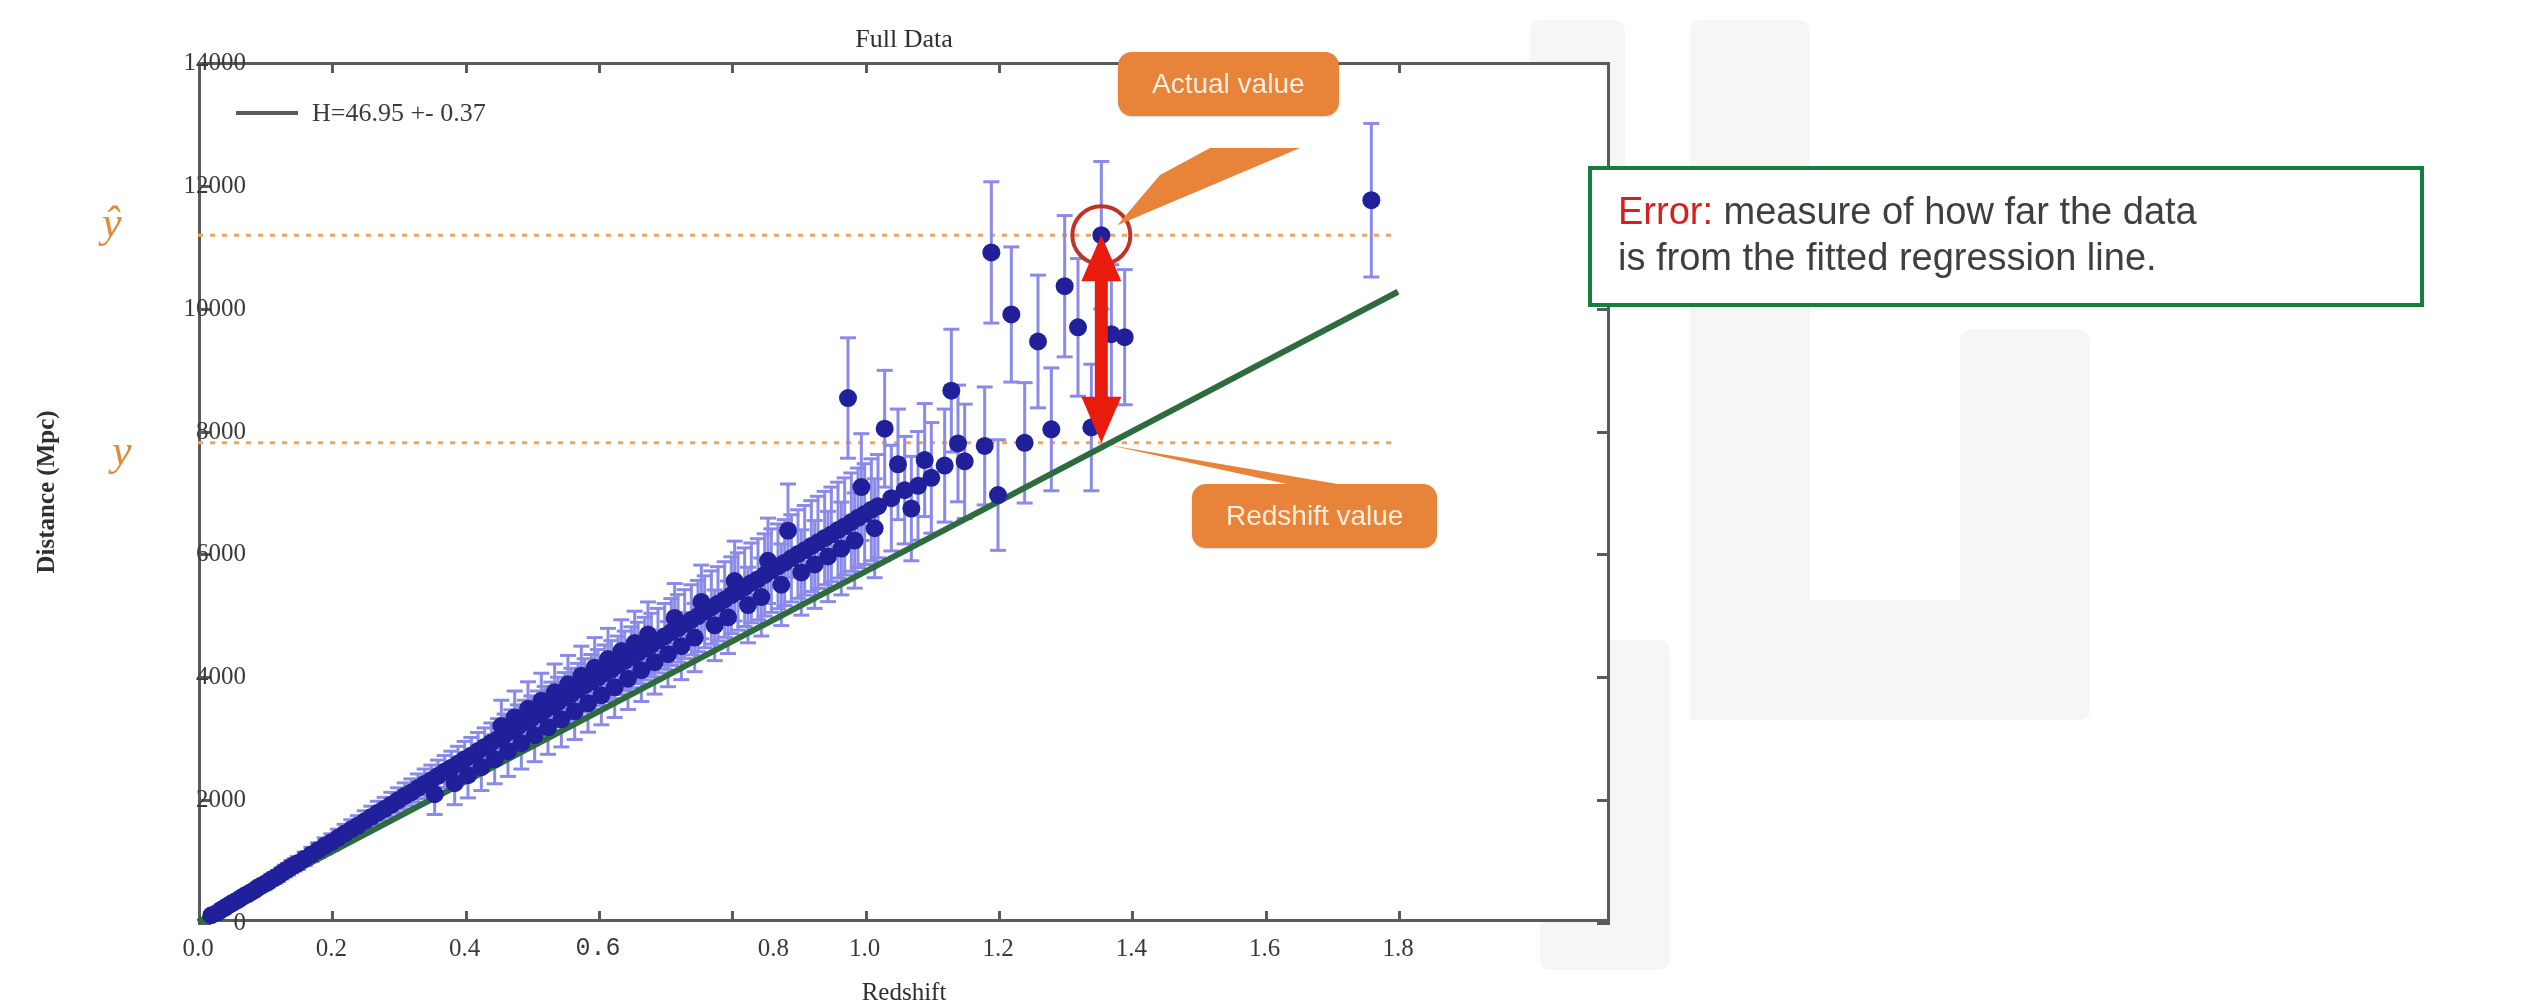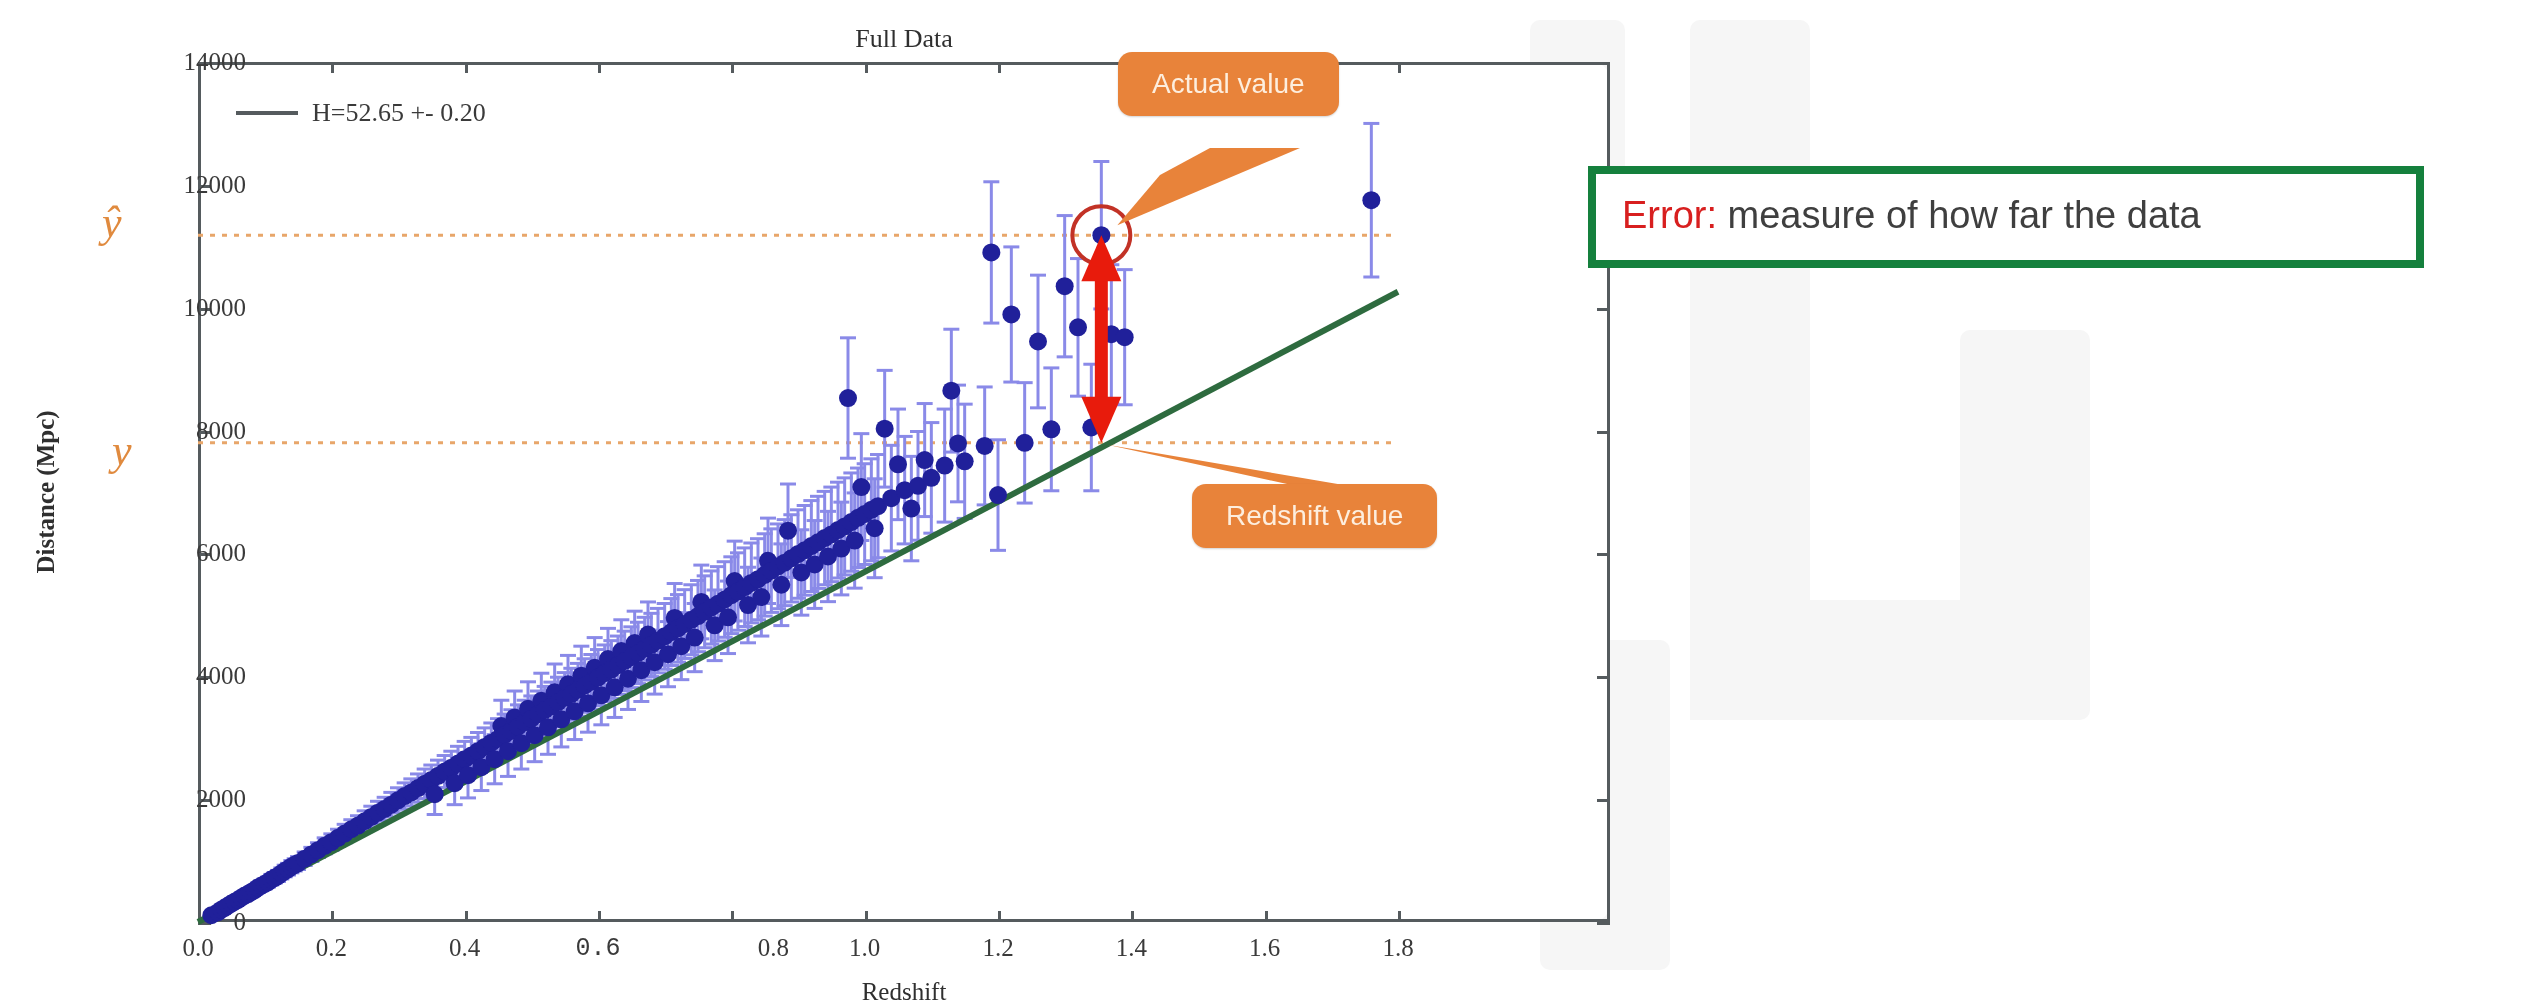--- a/index.html
+++ b/index.html
@@ -53,21 +53,21 @@
   .hatlbl{position:absolute;font-family:"Liberation Serif",serif;font-style:italic;
           color:#e08a3e;font-size:44px;line-height:1;white-space:nowrap;}
 
   
   .callout{position:absolute;background:#e8833a;border-radius:14px;
            color:#fdeede;font-size:28px;padding:16px 34px;white-space:nowrap;
            box-shadow:0 1px 2px rgba(0,0,0,.18);z-index:6;}
 
   
   #error-box{position:absolute;left:1588px;top:166px;width:836px;
-             border:8px solid #15803d;background:#ffffff;padding:18px 21px 22px 26px;
+             border:4px solid #15803d;background:#ffffff;padding:18px 21px 22px 26px;
              box-sizing:border-box;z-index:6;}
   #error-box p{margin:0;font-size:38px;line-height:1.22;color:#3f3f3f;}
   #error-word{color:#d81f1f;font-weight:400;}
 </style>
 </head>
 <body>
 
 <div class="wm" id="wm1"></div>
 <div class="wm" id="wm2"></div>
 <div class="wm" id="wm3"></div>
@@ -906,33 +906,34 @@
         <circle cx="1173.3333333333333" cy="138.21428571428567" r="9" fill="#20209a"></circle>
       </g>
       <circle cx="903.3333333333334" cy="173.2285714285714" r="29" fill="none" stroke="#c23226" stroke-width="4"></circle>
       <line x1="903.3333333333334" y1="189.2285714285714" x2="903.3333333333334" y2="364.85714285714283" stroke="#e81b0c" stroke-width="13"></line>
       <polygon fill="#e81b0c" points="903.3333333333334,173.2285714285714 883.3333333333334,219.2285714285714 923.3333333333334,219.2285714285714"></polygon>
       <polygon fill="#e81b0c" points="903.3333333333334,380.85714285714283 883.3333333333334,334.85714285714283 923.3333333333334,334.85714285714283"></polygon>
     </svg>
 
   <div id="legend">
     <div id="legend-swatch"></div>
-    <div id="legend-label">H=52.65 +- 0.20</div>
+    <div id="legend-label">H=46.95 +- 0.37</div>
   </div>
 
   <div id="xlabel">Redshift</div>
   <div id="ylabel">Distance (Mpc)</div>
 
   <div class="hatlbl" id="yhat-label" style="left: -96px; top: 139.229px;">ŷ</div>
   <div class="hatlbl" id="y-label-ann" style="left: -86px; top: 366.857px;">y</div>
 </div>
 
 <svg id="callout-tails" width="2546" height="1002" style="position:absolute;left:0;top:0;pointer-events:none;z-index:5;">
   <polygon id="tail-actual" fill="#e8833a" points="1117.3333333333335,225.2285714285714 1300,148 1210,148 1160,175"></polygon>
   <polygon id="tail-predicted" fill="#e8833a" points="1107.3333333333335,444.85714285714283 1420,498 1290,540 1360,500"></polygon>
 </svg>
 
 <div class="callout" id="callout-actual" style="left: 1118px; top: 52px;">Actual value</div>
 <div class="callout" id="callout-predicted" style="left: 1192px; top: 484px;">Redshift value</div>
 
 <div id="error-box">
   <p><span id="error-word">Error:</span><span> measure of how far the data</span></p>
+  <p>is from the fitted regression line.</p>
 </div>
 
 </body></html>

